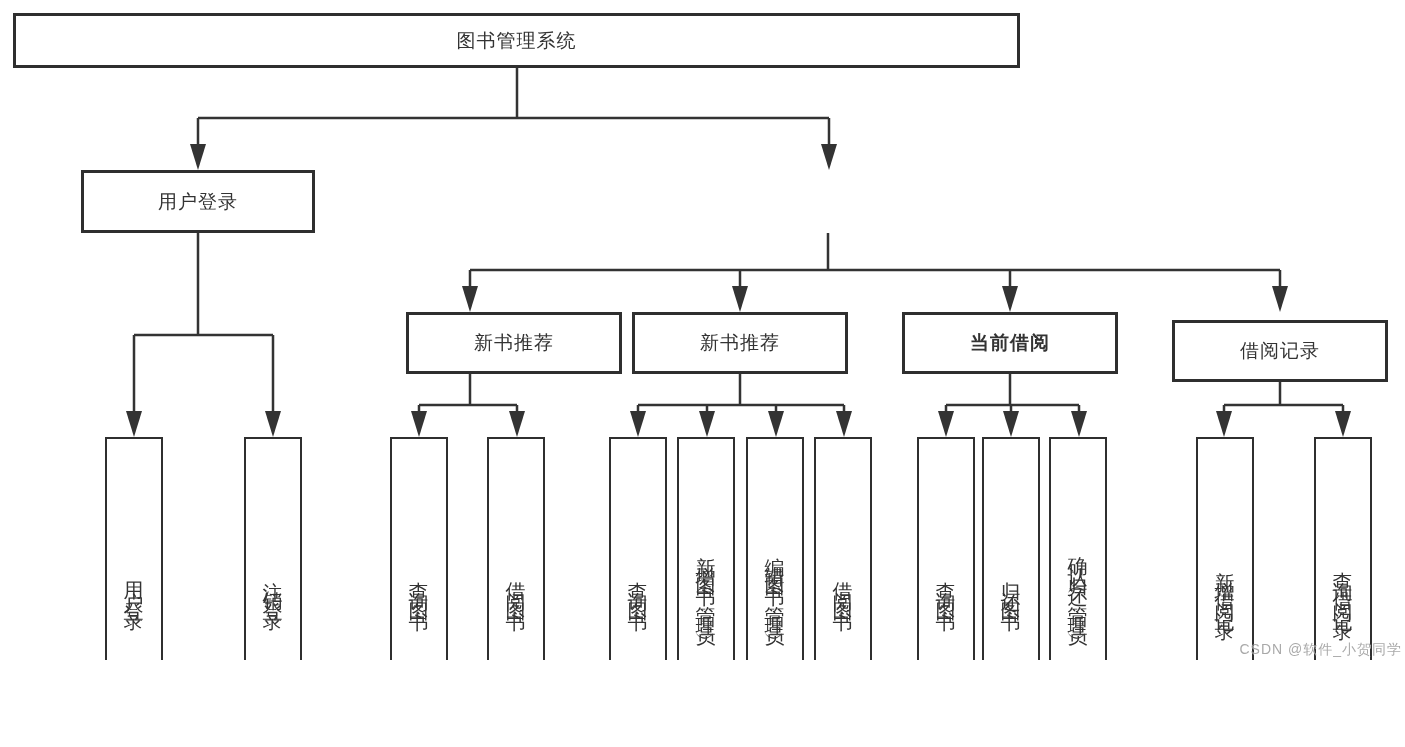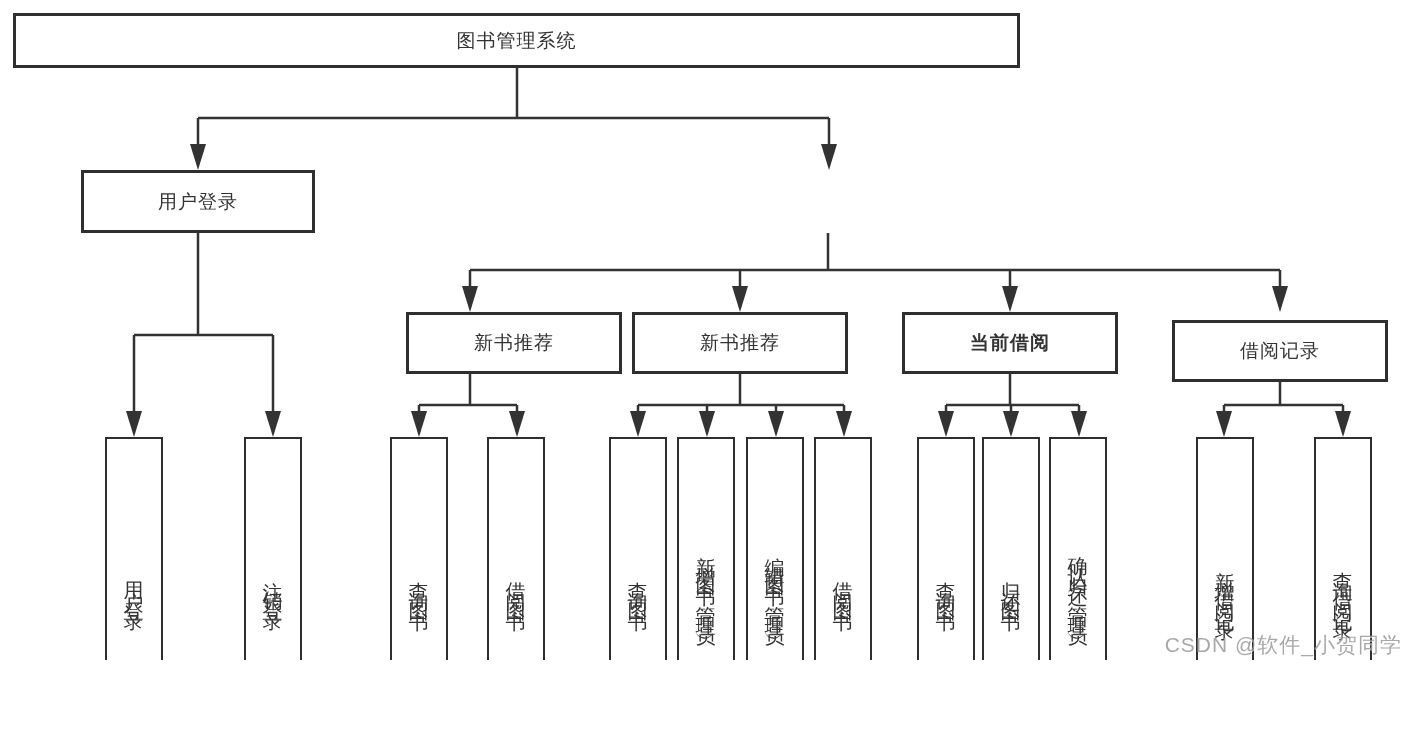--- a/index.html
+++ b/index.html
@@ -47,21 +47,21 @@
     writing-mode: vertical-rl;
     text-orientation: mixed;
     font-size: 20px;
     letter-spacing: 10px;
     line-height: 1;
   }
   #watermark {
     position: absolute;
     right: 3px;
     bottom: 1px;
-    font-size: 21px;
+    font-size: 14px;
     color: #9a9a9a;
     opacity: 0.85;
     letter-spacing: 1px;
     z-index: 5;
     text-shadow: 1px 1px 0 rgba(255,255,255,0.7);
     white-space: nowrap;
   }
 </style>
 </head>
 <body>

